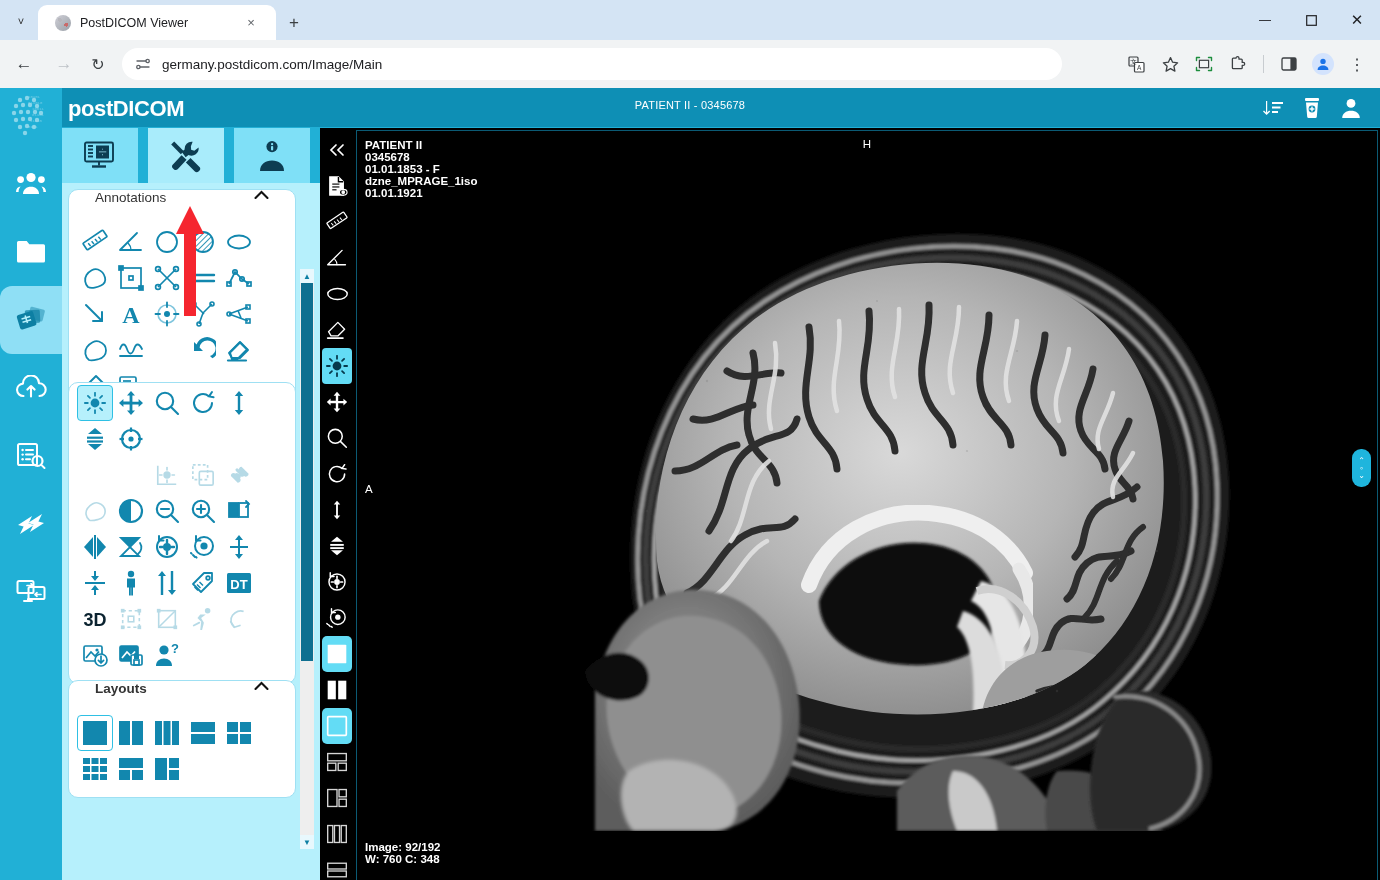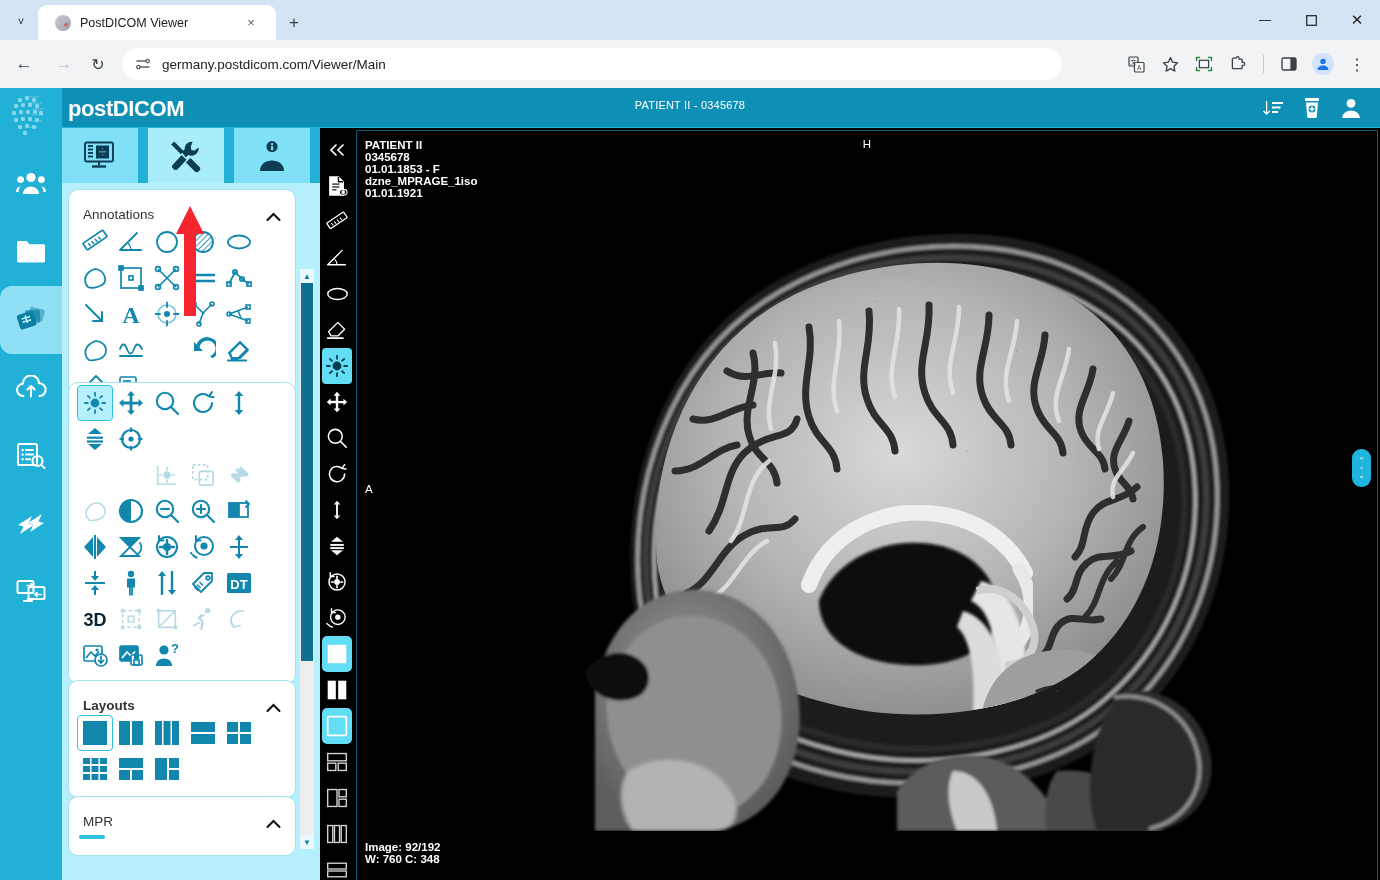--- a/index.html
+++ b/index.html
@@ -60,21 +60,21 @@
   .ttab{position:absolute;top:0;width:76px;height:55px;background:#7fe0f7;display:flex;align-items:center;justify-content:center;}
   .ttab.t1{left:0;}
   .ttab.t2{left:86px;background:#a9ecfb;}
   .ttab.t3{left:172px;}
   .ttab svg{color:#0d3d52;}
 
   
   .panelcol{position:absolute;left:62px;top:95px;width:258px;height:697px;background:#b6f0fc;}
   .panel-scrollarea{position:absolute;left:0;top:0;width:240px;height:697px;overflow:hidden;}
   .card{position:absolute;left:6px;width:228px;background:#fff;border:1px solid #9fe0f3;border-radius:10px;}
-  .card-head{height:32px;display:flex;align-items:flex-end;padding:0 14px;}
+  .card-head{height:32px;display:flex;align-items:flex-start;padding:0 26px;}
   .card-title{font-size:13.5px;color:#333;flex:1;}
   .chev{color:#1b1b1b;font-size:12px;}
   .grid{display:flex;flex-wrap:wrap;padding:2px 8px 10px 8px;}
   .gi{width:36px;height:36px;display:flex;align-items:center;justify-content:center;color:#1287ae;}
   .gi.dim{opacity:.3;}
   .gi.sel{background:#b6f0fc;border:1px solid #2fc0e4;border-radius:4px;}
   .gi.darkicon{color:#7f1d1d;}
 
   
   .lay{width:36px;height:36px;display:flex;align-items:center;justify-content:center;}
@@ -137,21 +137,21 @@
     <div class="navbtn nav-reload">↻</div>
     <div class="omnibox">
       <div class="omni-icon">
         <svg width="16" height="16" viewBox="0 0 16 16" fill="none" stroke="#5f6368" stroke-width="1.3" stroke-linecap="round">
           <line x1="2" y1="5" x2="11" y2="5"></line>
             <circle cx="12.6" cy="5" r="1.7"></circle>
           <line x1="5" y1="11" x2="14" y2="11"></line>
             <circle cx="3.4" cy="11" r="1.7"></circle>
         </svg>
       </div>
-      <div class="omni-url" title="Search Google or type a URL">germany.postdicom.com/Viewer/Main</div>
+      <div class="omni-url" title="Search Google or type a URL">germany.postdicom.com/Image/Main</div>
     </div>
     <div class="omni-right">
       <div class="obtn">
         <svg width="17" height="17" viewBox="0 0 17 17" fill="none" stroke="#3c4043" stroke-width="1.2">
           <rect x="1" y="1" width="9" height="9" rx="1"></rect>
             <rect x="6.5" y="6.5" width="9.5" height="9.5" rx="1" fill="#fff"></rect>
           <text x="2.2" y="8" font-size="6.5" fill="#3c4043" stroke="none" font-family="Liberation Sans">文</text>
           <text x="9" y="14.3" font-size="6.5" fill="#3c4043" stroke="none" font-family="Liberation Sans">A</text>
         </svg>
       </div>
@@ -881,33 +881,20 @@
             <div class="lay">
                 <svg width="26" height="26" viewBox="0 0 26 26" fill="#1287ae">
                   <rect x="1" y="2" width="12" height="22"></rect>
                   <rect x="15" y="2" width="10" height="10"></rect>
                   <rect x="15" y="14" width="10" height="10"></rect>
                 </svg>
               </div>
           </div>
         </div>
 
-        <div class="card" style="top:613px;height:60px;overflow:hidden;">
-          <div class="card-head">
-            <div class="card-title">MPR</div>
-            <div class="chev">
-              <svg width="15" height="10" viewBox="0 0 15 10" fill="none" stroke="#111" stroke-width="2.1" stroke-linecap="round">
-                  <polyline points="1.5,8 7.5,2 13.5,8"></polyline>
-                </svg>
-            </div>
-          </div>
-          <div style="padding:6px 10px 0 10px;">
-            <div style="width:26px;height:4px;background:#2fc0e4;border-radius:2px;"></div>
-          </div>
-        </div>
 
       </div>
 
       <div class="pscroll" style="left:238px;top:86px;height:580px;">
         <div class="pscroll-up">▲</div>
         <div class="pscroll-thumb"></div>
         <div class="pscroll-dn">▼</div>
       </div>
     </div>
 

